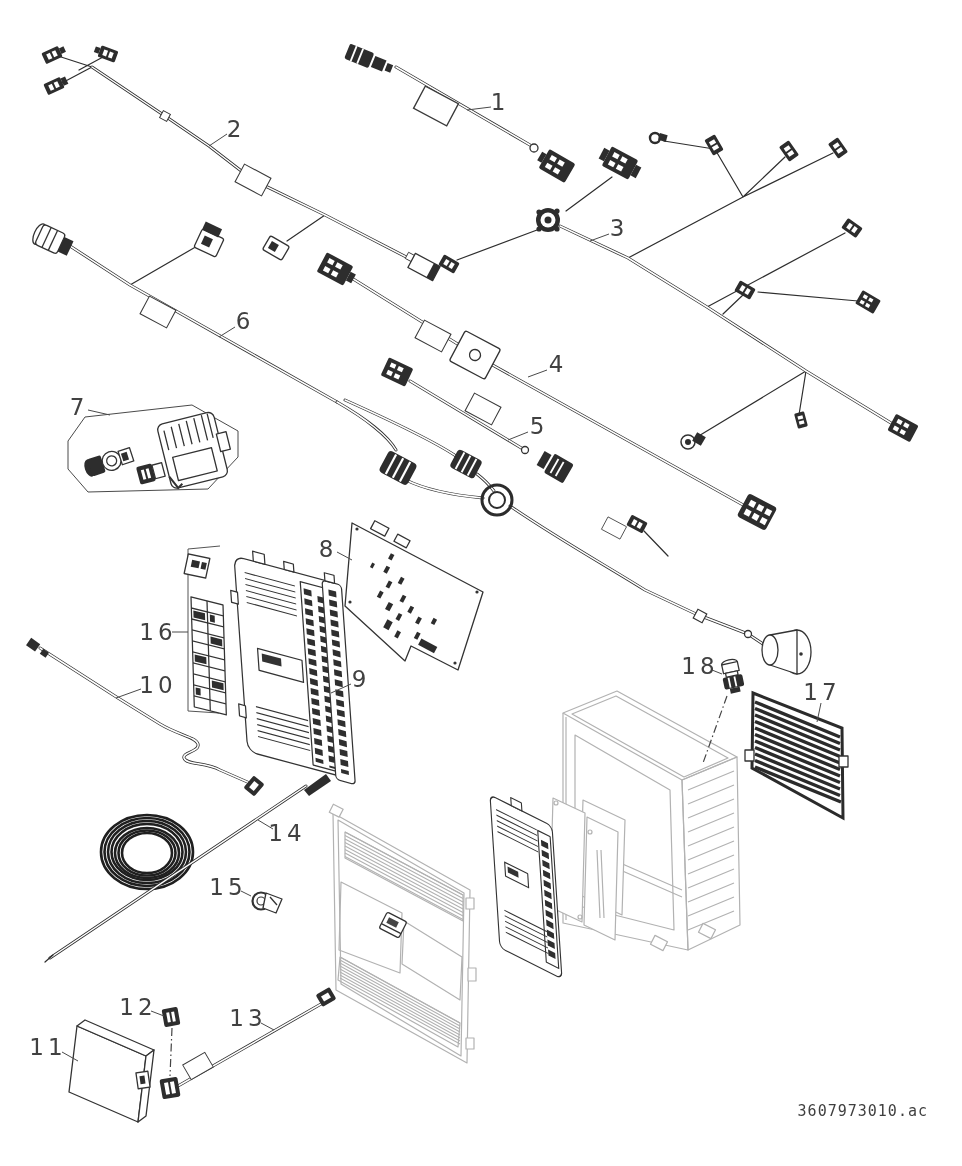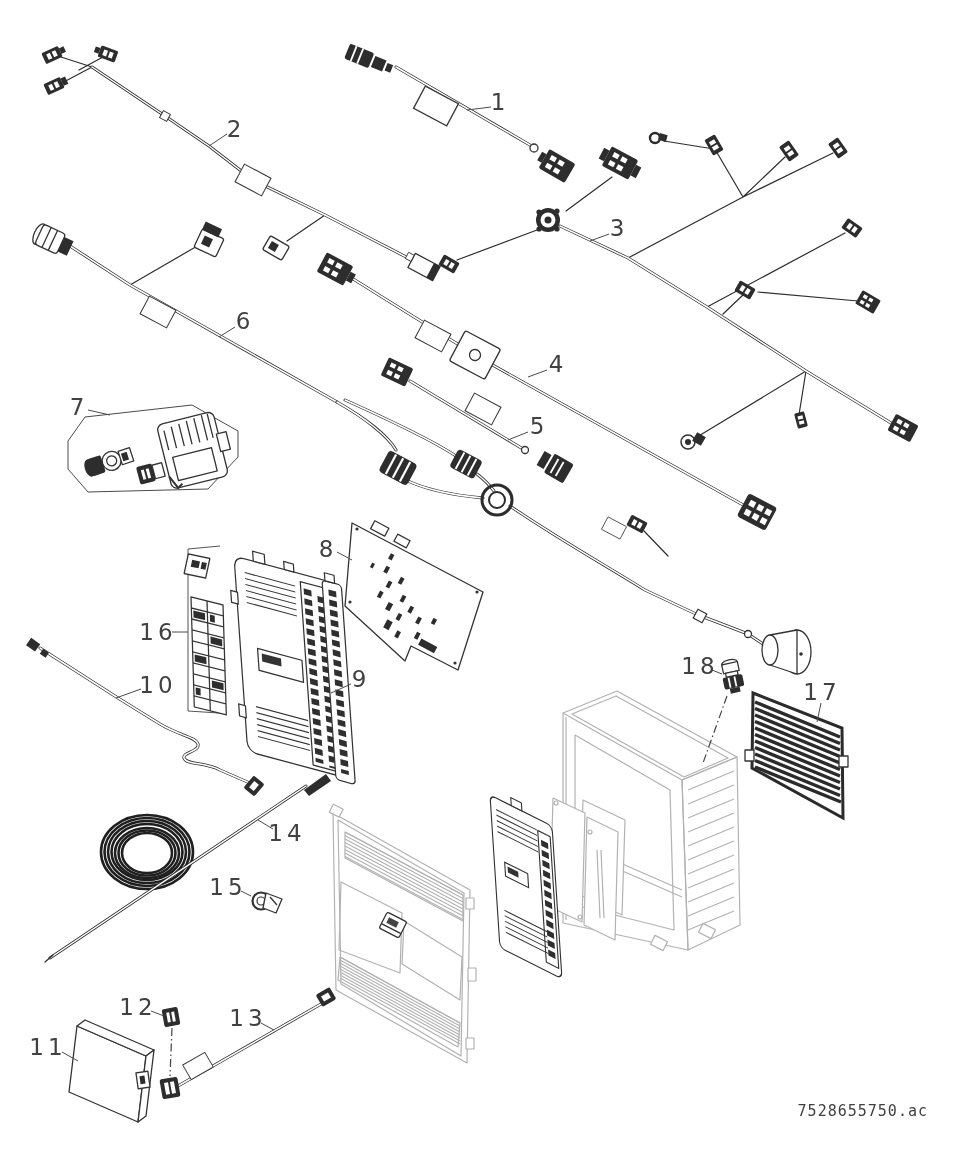--- a/index.html
+++ b/index.html
@@ -563,14 +563,14 @@
 <g class="callout">
         <line class="leader" x1="821" y1="703" x2="817" y2="722"></line>
         <text x="822" y="700">17</text>
       </g>
 <g class="callout">
         <line class="leader" x1="712" y1="670" x2="722" y2="674"></line>
         <text x="700" y="674">18</text>
       </g>
 </svg>
 
-<div class="footer">7528655750.ac</div>
+<div class="footer">3607973010.ac</div>
 </div>
 
 </body></html>

